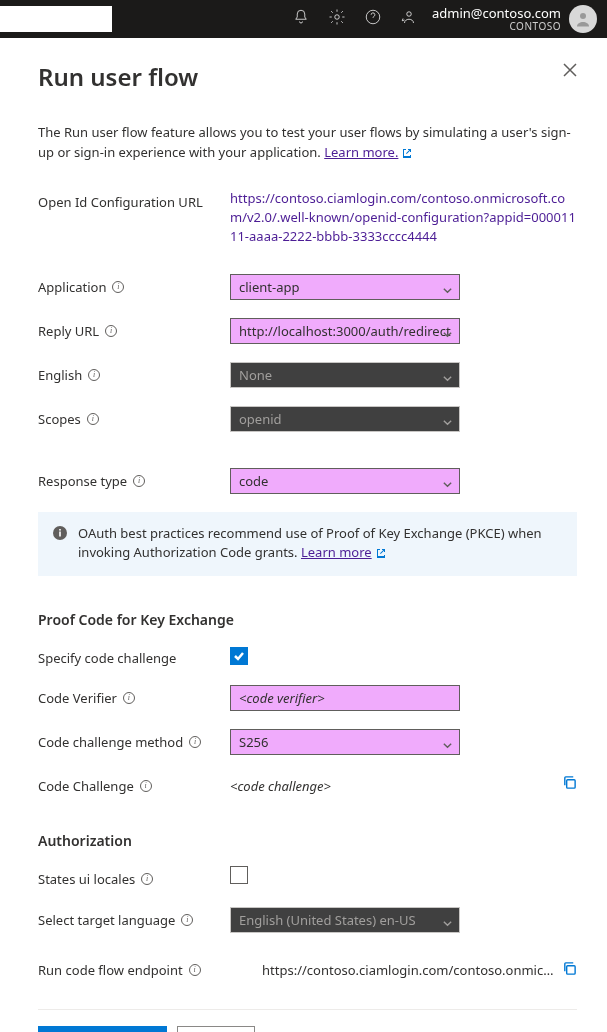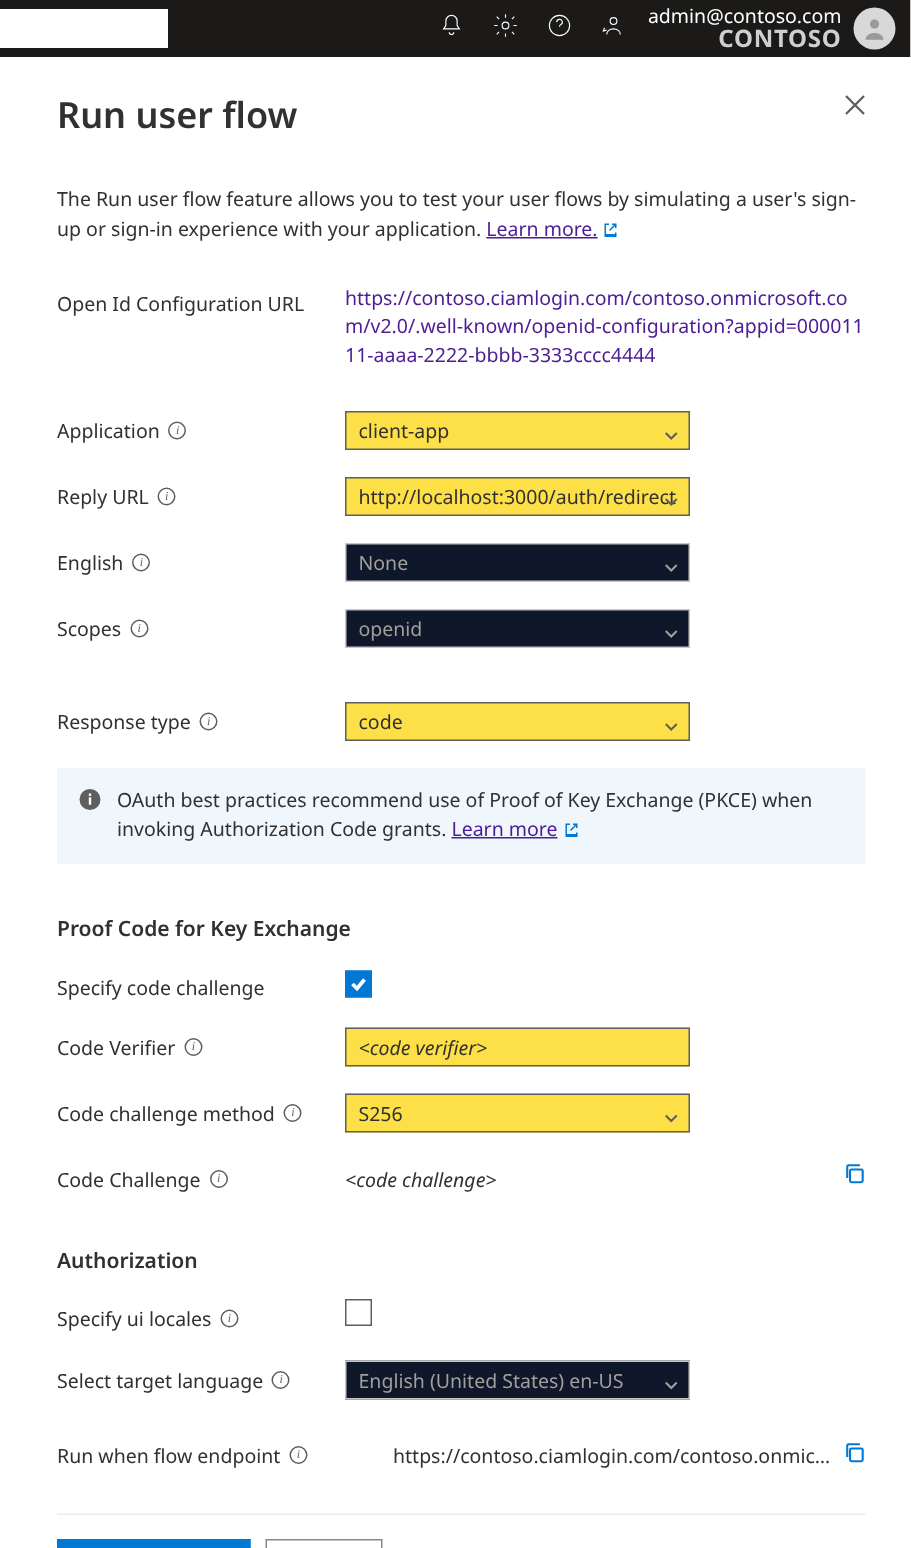--- a/index.html
+++ b/index.html
@@ -4,21 +4,21 @@
 <style>
   * { box-sizing: border-box; margin: 0; padding: 0; font-family: "Segoe UI", system-ui, -apple-system, sans-serif; }
   html, body { width: 607px; height: 1032px; background: #fff; color: #323130; }
   .topbar { height: 38px; background: #1b1a19; color: #fff; display: flex; align-items: center; padding: 0 10px 0 0; }
   .searchbox { width: 112px; height: 26px; background: #fff; margin-left: 0px; }
   .spacer { flex: 1; }
   .topicons { display: flex; align-items: center; gap: 18px; color: #fff; }
   .topicons svg { width: 18px; height: 18px; stroke: #fff; fill: none; }
   .acct { display: flex; flex-direction: column; align-items: flex-end; line-height: 1.1; margin-left: 14px; margin-right: 8px; }
   .acct .email { font-size: 13px; color: #fff; }
-  .acct .tenant { font-size: 16px; color: #cfcfcf; letter-spacing: 0.5px; font-weight: 700; }
+  .acct .tenant { font-size: 10px; color: #cfcfcf; letter-spacing: 0.5px; font-weight: 400; }
   .avatar { width: 28px; height: 28px; border-radius: 50%; background: #d8d8d8; display: flex; align-items: center; justify-content: center; }
   .avatar svg { width: 18px; height: 18px; fill: #999; stroke: none; }
 
   .panel { padding: 22px 30px 20px 38px; }
   .panel-header { display: flex; align-items: flex-start; margin-bottom: 30px; }
   .panel-title { font-size: 24px; font-weight: 600; color: #323130; flex: 1; }
   .close-x svg { width: 14px; height: 14px; stroke: #605e5c; stroke-width: 1.5; fill: none; }
   .desc { font-size: 13px; color: #323130; line-height: 1.5; margin-bottom: 26px; }
   .link { color: #4c1d95; text-align: center; }
   .ext-icon { display: inline-block; margin-left: 4px; vertical-align: -1px; }
@@ -26,24 +26,24 @@
 
   .row { display: flex; align-items: flex-start; margin-bottom: 18px; }
   .row .label { width: 192px; font-size: 13px; color: #323130; padding-top: 4px; display: flex; align-items: center; gap: 6px; }
   .row .control { flex: 1; max-width: 230px; }
   .row .wide-link { flex: 1; font-size: 13px; color: #4c1d95; word-break: break-all; line-height: 1.45; }
   .row .trailing { width: 30px; display: flex; justify-content: flex-end; align-items: center; }
 
   .info-icon { width: 12px; height: 12px; border: 1px solid #605e5c; border-radius: 50%; display: inline-flex; align-items: center; justify-content: center; font-size: 8px; color: #605e5c; font-style: italic; font-family: Georgia, serif; line-height: 1; }
 
   .select, .input {
-    width: 100%; height: 26px; border: 1px solid #605e5c; background: #fde047;
+    width: 100%; height: 26px; border: 1px solid #605e5c; background: #f0abfc;
     font-size: 13px; padding: 0 24px 0 8px; display: flex; align-items: center; position: relative;
   }
-  .select.disabled, .input.disabled { background: #0f172a; border-color: #c8c6c4; color: #a19f9d; }
+  .select.disabled, .input.disabled { background: #404040; border-color: #c8c6c4; color: #a19f9d; }
   .select .chev { position: absolute; right: 6px; top: 7px; }
   .select .chev svg { width: 11px; height: 11px; stroke: #605e5c; stroke-width: 1.5; fill: none; }
   .select.disabled .chev svg { stroke: #a19f9d; }
   .input input { border: none; outline: none; width: 100%; font-size: 13px; font-style: italic; color: #323130; background: transparent; }
   .italic-static { font-style: italic; font-size: 13px; color: #323130; padding-top: 4px; }
 
   .infobox { display: flex; gap: 10px; background: #eff6fc; padding: 12px 14px; margin: 10px 0 34px 0; }
   .infobox .iicon svg { width: 16px; height: 16px; fill: #605e5c; }
   .infobox .txt { font-size: 13px; line-height: 1.5; color: #323130; }
 
@@ -270,21 +270,21 @@
             <path d="M3 11V3a1 1 0 0 1 1-1h8"></path>
           </svg></span>
     </div>
   </div>
 
   <div style="height:18px"></div>
   <div class="section-title">Authorization</div>
 
   <div class="row">
     <div class="label">
-        <span>Specify ui locales</span>
+        <span>States ui locales</span>
         <span class="info-icon">i</span>
       </div>
     <div class="control">
       <div class="checkbox"></div>
     </div>
   </div>
 
   <div class="row">
     <div class="label">
         <span>Select target language</span>
@@ -295,21 +295,21 @@
         <span>English (United States) en-US</span>
         <span class="chev"><svg viewBox="0 0 12 12">
               <path d="M2 4l4 4 4-4"></path>
             </svg></span>
       </div>
     </div>
   </div>
 
   <div class="endpoint-row">
     <div class="label">
-        <span>Run when flow endpoint</span>
+        <span>Run code flow endpoint</span>
         <span class="info-icon">i</span>
       </div>
     <div class="val">https://contoso.ciamlogin.com/contoso.onmicrosoft.c…</div>
     <span class="copy-icon"><svg viewBox="0 0 16 16">
           <rect x="5" y="5" width="9" height="9" rx="1"></rect>
           <path d="M3 11V3a1 1 0 0 1 1-1h8"></path>
         </svg></span>
   </div>
 
   <div class="sep"></div>

